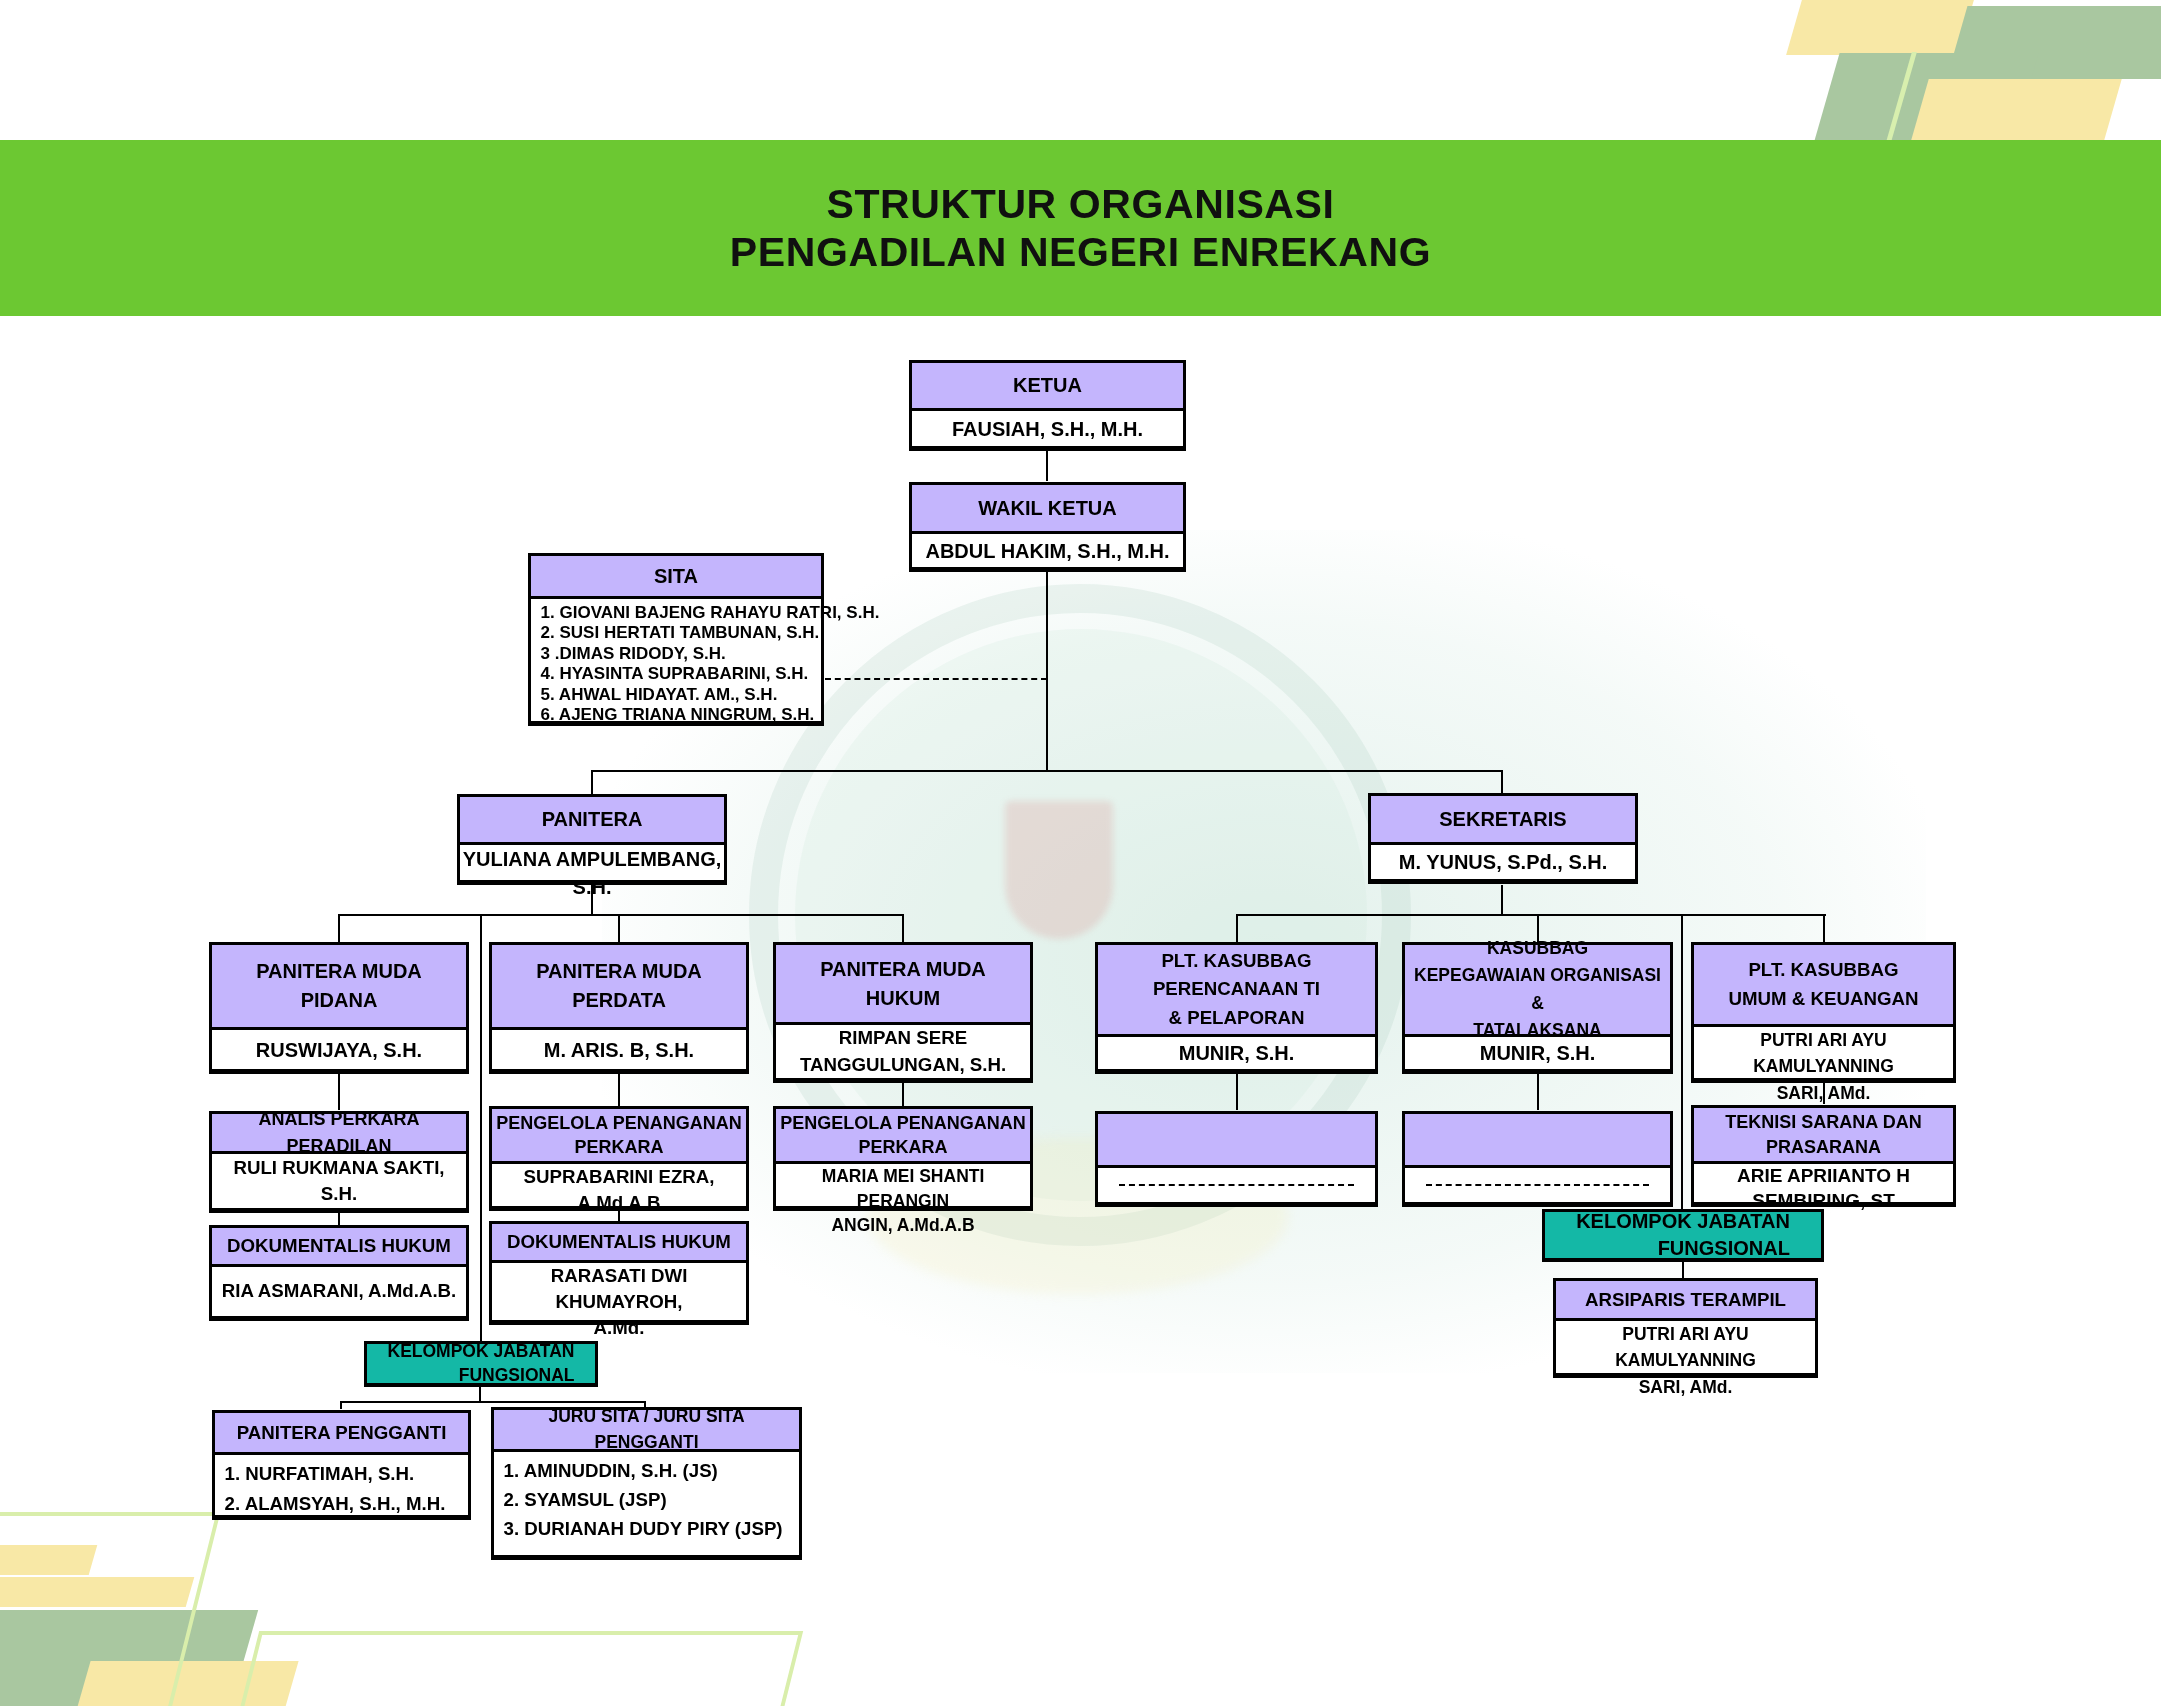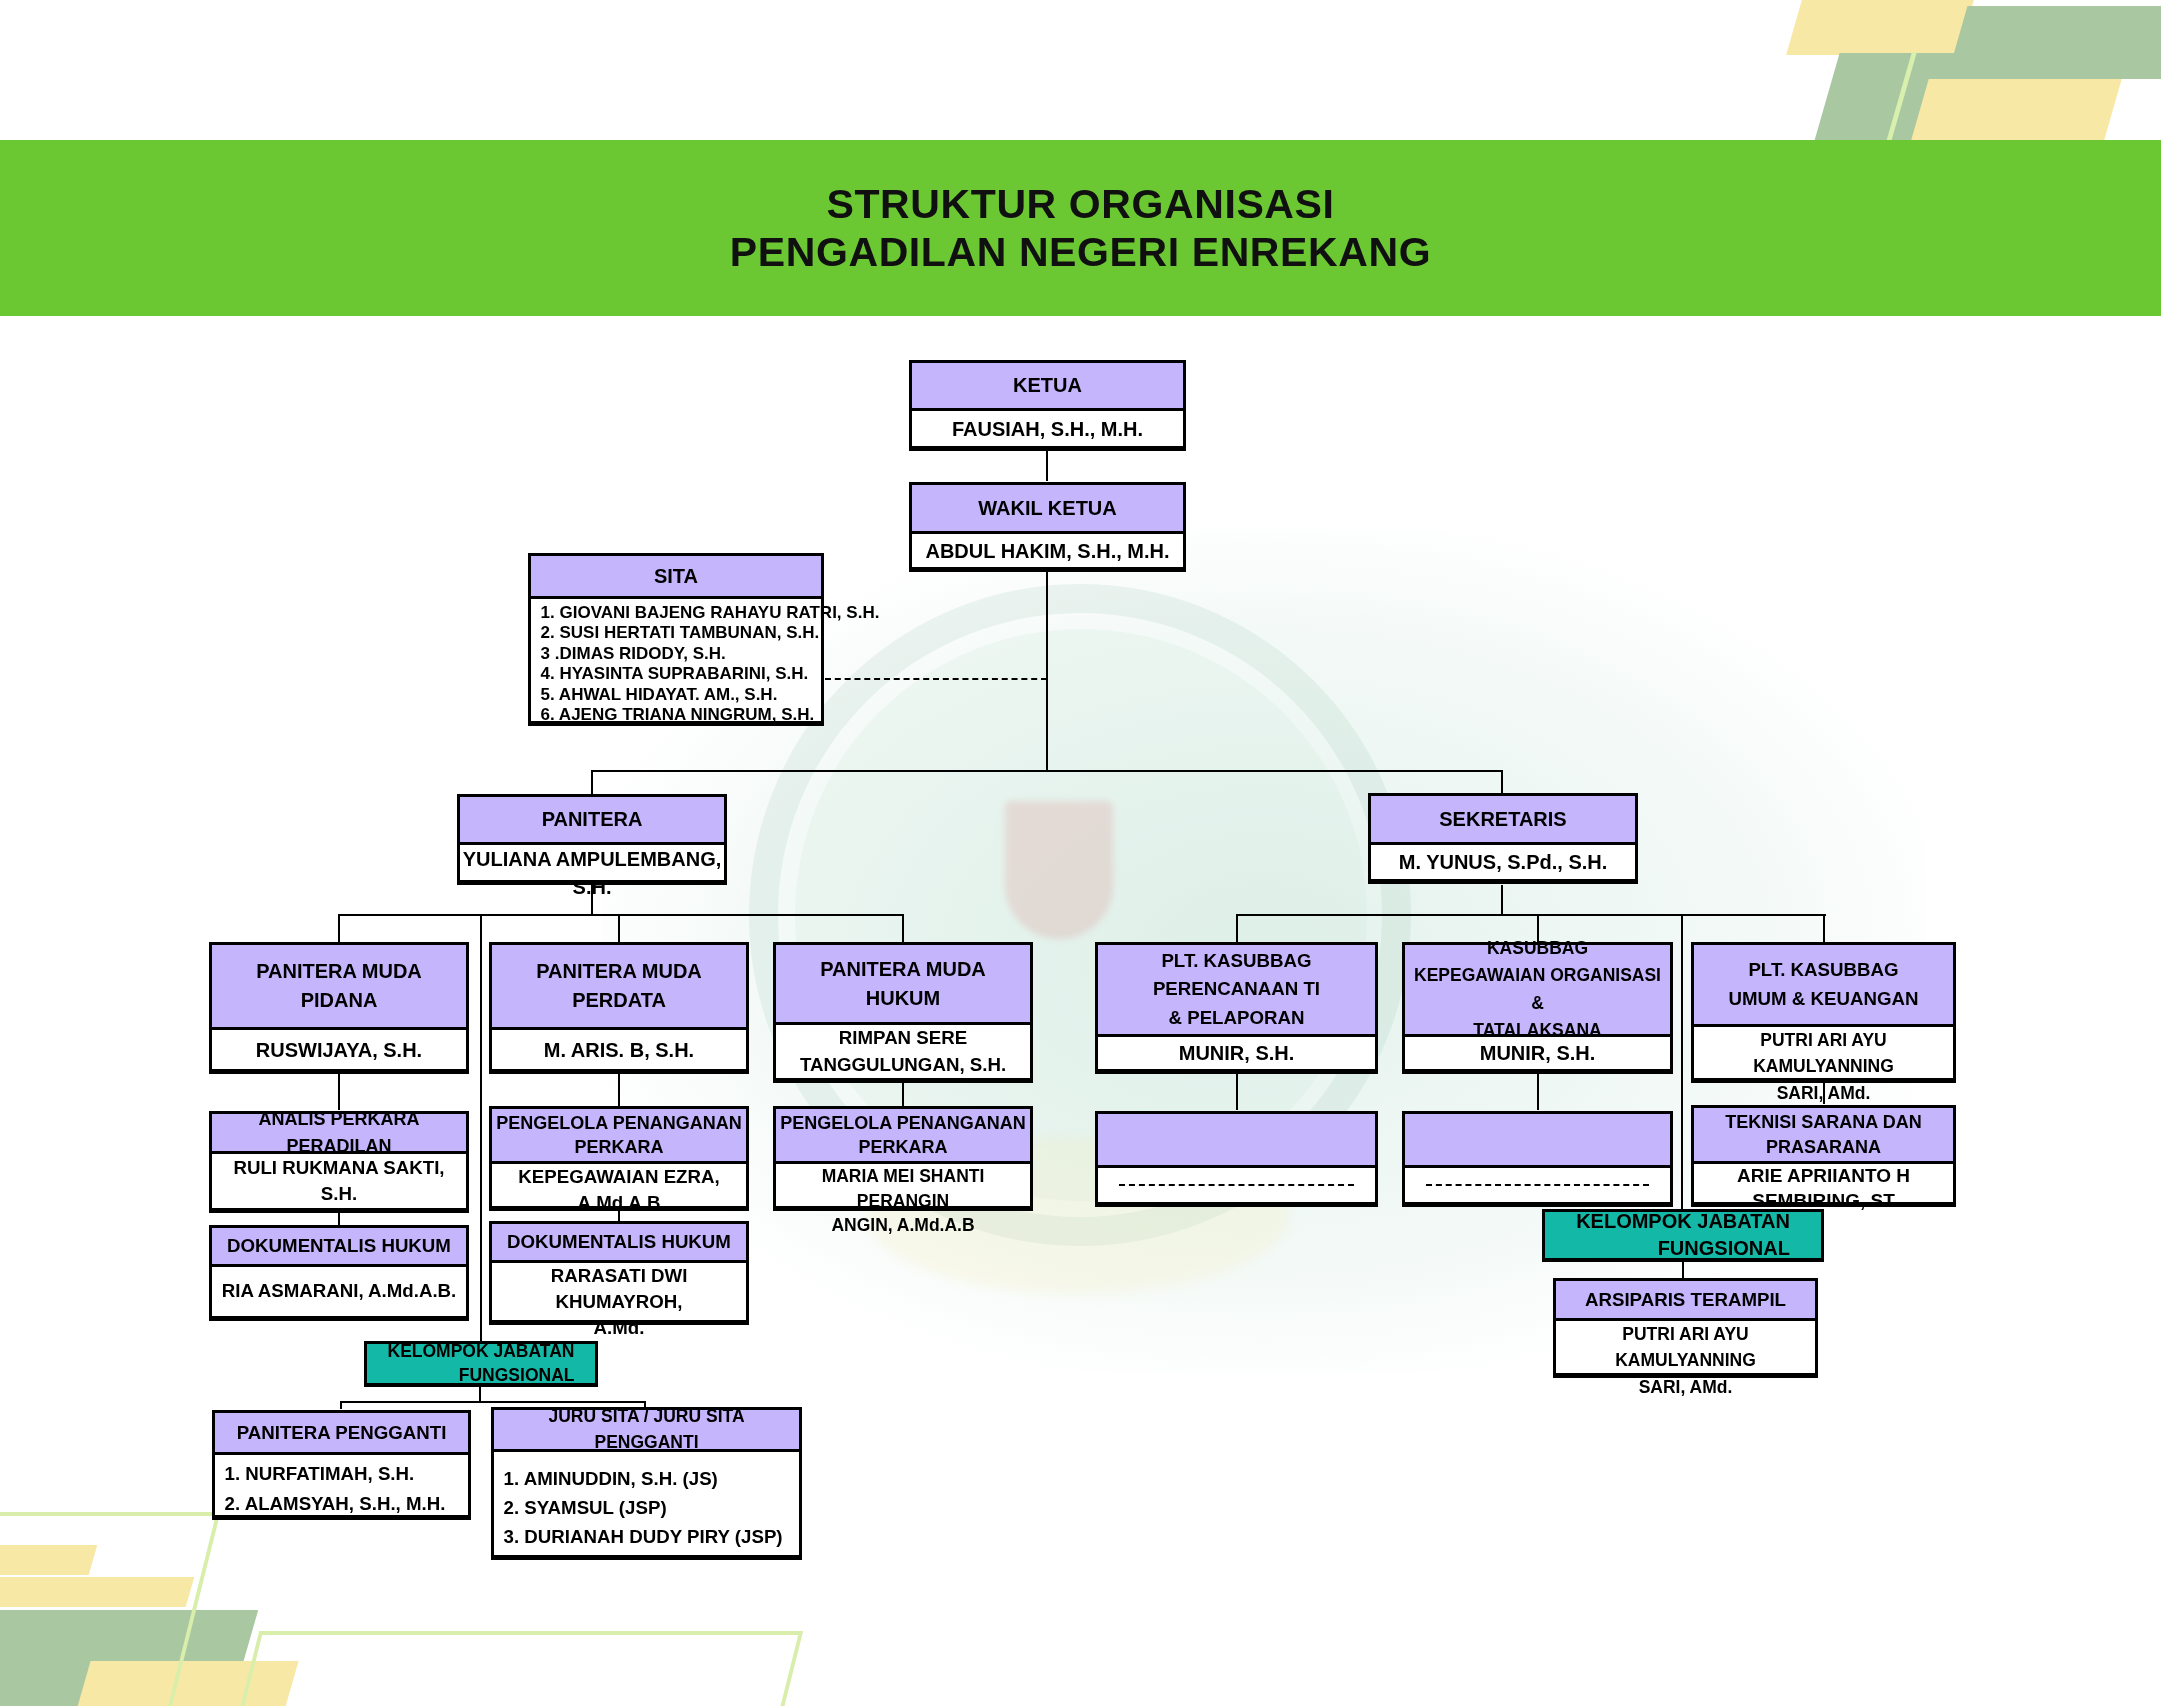--- a/index.html
+++ b/index.html
@@ -11,21 +11,21 @@
           display:flex;flex-direction:column;align-items:center;justify-content:center;gap:7px;z-index:2}
   .banner .t{font-size:41px;line-height:1;color:#101010;letter-spacing:0.6px}
 
   
   .box{position:absolute;background:#fff;border:3px solid #000;border-bottom-width:5.4px;box-sizing:border-box;
        display:flex;flex-direction:column;z-index:3}
   .hd{background:#c4b5fd;border-bottom:3px solid #000;display:flex;align-items:center;justify-content:center;
       text-align:center;white-space:pre-line;font-size:20px;line-height:1.45;flex:0 0 auto;padding:0 3.6px}
   .bd{flex:1 1 auto;display:flex;align-items:center;justify-content:center;text-align:center;
       white-space:pre-line;font-size:20px;line-height:1.4;padding:0 2.4px}
-  .bd.list{flex-direction:column;align-items:flex-start;justify-content:flex-end;text-align:left;padding:3.6px 4.8px 3.6px 9.6px}
+  .bd.list{flex-direction:column;align-items:flex-start;justify-content:flex-start;text-align:left;padding:3.6px 4.8px 3.6px 9.6px}
   .li{font-size:17px;line-height:20.5px;white-space:nowrap}
   .li.big{font-size:18.7px;line-height:30px}
   .greenbox{position:absolute;background:#14b8a6;border:3px solid #000;border-bottom-width:4.8px;box-sizing:border-box;
             display:flex;align-items:center;justify-content:center;text-align:right;white-space:pre-line;
             font-size:20px;line-height:1.35;z-index:3}
   .dash{width:86%;margin:0 auto;border-top:2.4px dashed #000}
 
   
   .vl{position:absolute;width:2.4px;background:#000;z-index:1}
   .hl{position:absolute;height:2.4px;background:#000;z-index:1}
@@ -176,21 +176,21 @@
   </div>
 
   <div class="box" style="left:209px;top:1111px;width:260px;height:102px">
     <div class="hd" style="height:37px;font-size:18px">ANALIS PERKARA PERADILAN</div>
     <div class="bd" style="font-size:18.7px">RULI RUKMANA SAKTI, S.H.</div>
   </div>
 
   <div class="box" style="left:489px;top:1106px;width:260px;height:105px">
     <div class="hd" style="height:52px;font-size:18px;line-height:1.35">PENGELOLA PENANGANAN
 PERKARA</div>
-    <div class="bd" style="font-size:18.7px">KEPEGAWAIAN EZRA,
+    <div class="bd" style="font-size:18.7px">SUPRABARINI EZRA,
 A.Md.A.B</div>
   </div>
 
   <div class="box" style="left:773px;top:1106px;width:260px;height:105px">
     <div class="hd" style="height:52px;font-size:18px;line-height:1.35">PENGELOLA PENANGANAN
 PERKARA</div>
     <div class="bd" style="font-size:17.5px">MARIA MEI SHANTI PERANGIN
 ANGIN, A.Md.A.B</div>
   </div>
 

